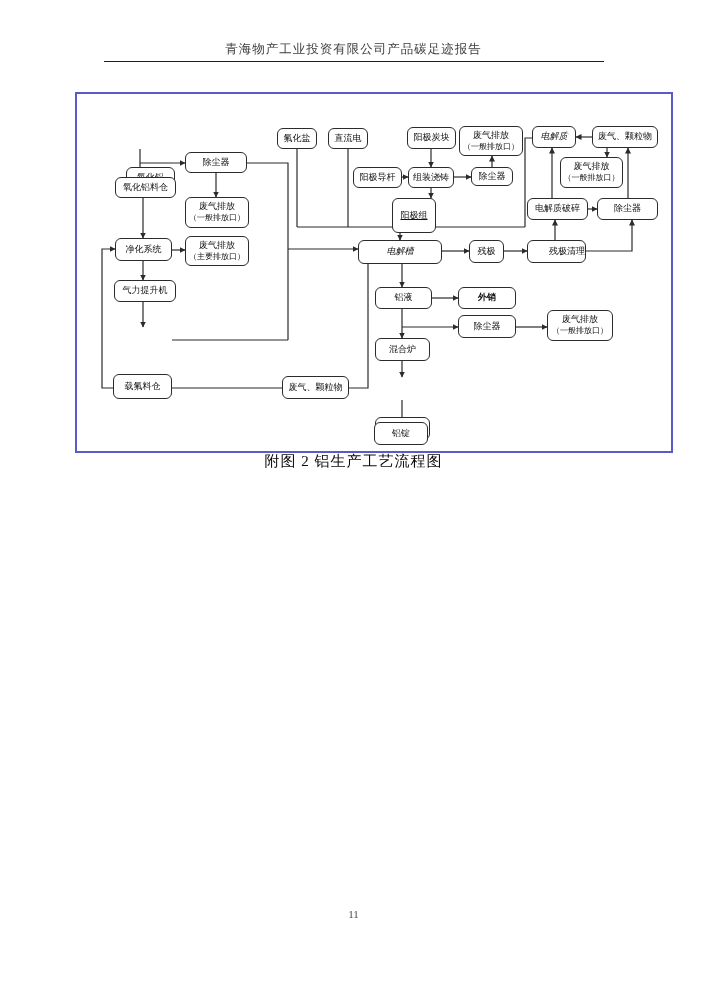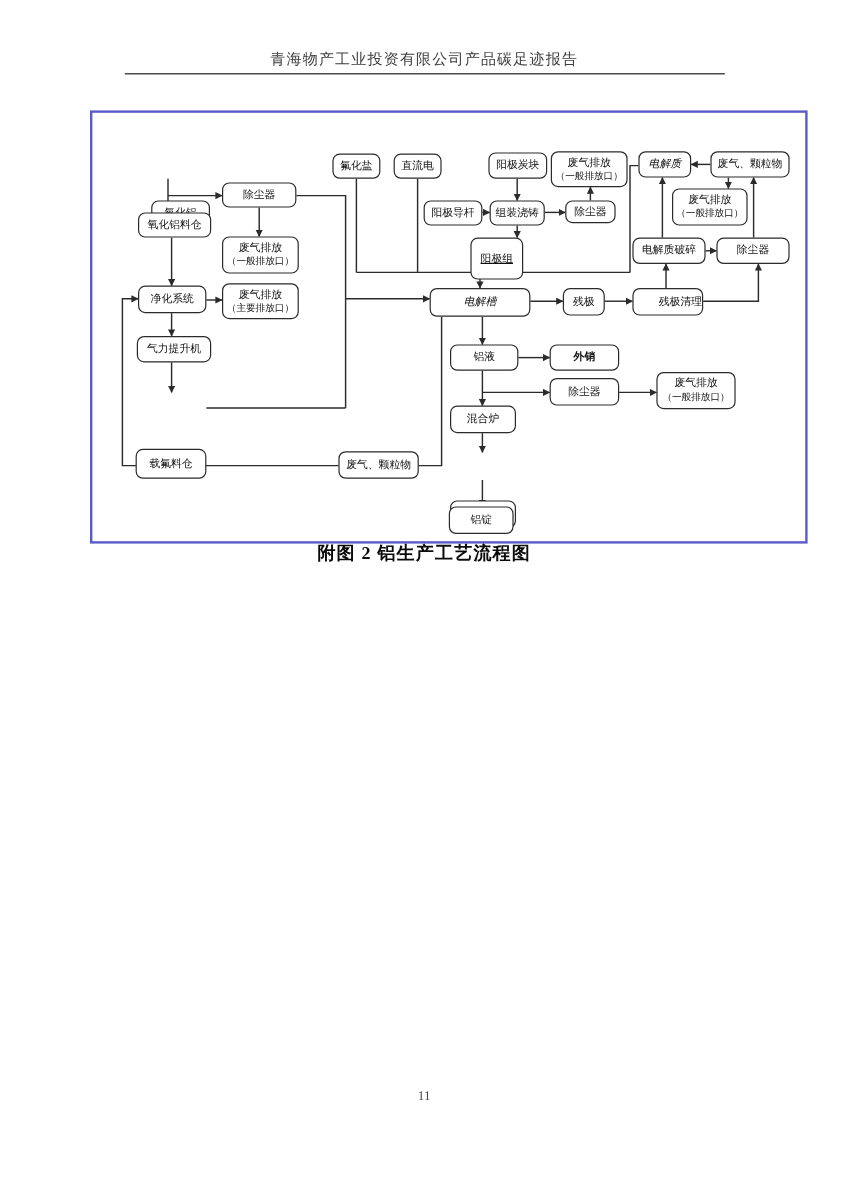--- a/index.html
+++ b/index.html
@@ -27,21 +27,21 @@
   .node{
     position:absolute;box-sizing:border-box;background:#ffffff;
     border:1.1px solid #2b2b2b;border-radius:6px;
     display:flex;flex-direction:column;align-items:center;justify-content:center;
     font-size:9px;color:#111;line-height:1.3;white-space:nowrap;
     font-family:"Liberation Serif","DejaVu Serif",serif;
   }
   .node .nline:nth-child(2){font-size:8px;}
   .caption{
     position:absolute;left:0;top:452px;width:707px;text-align:center;
-    font-size:15px;font-weight:bold;color:#0a0a0a;letter-spacing:1px;
+    font-size:15px;font-weight:normal;color:#0a0a0a;letter-spacing:1px;
   }
   .pagenum{
     position:absolute;left:0;top:908px;width:707px;text-align:center;
     font-size:11px;color:#4a4a4a;
   }
 </style>
 </head>
 <body>
 
 <div class="page">

